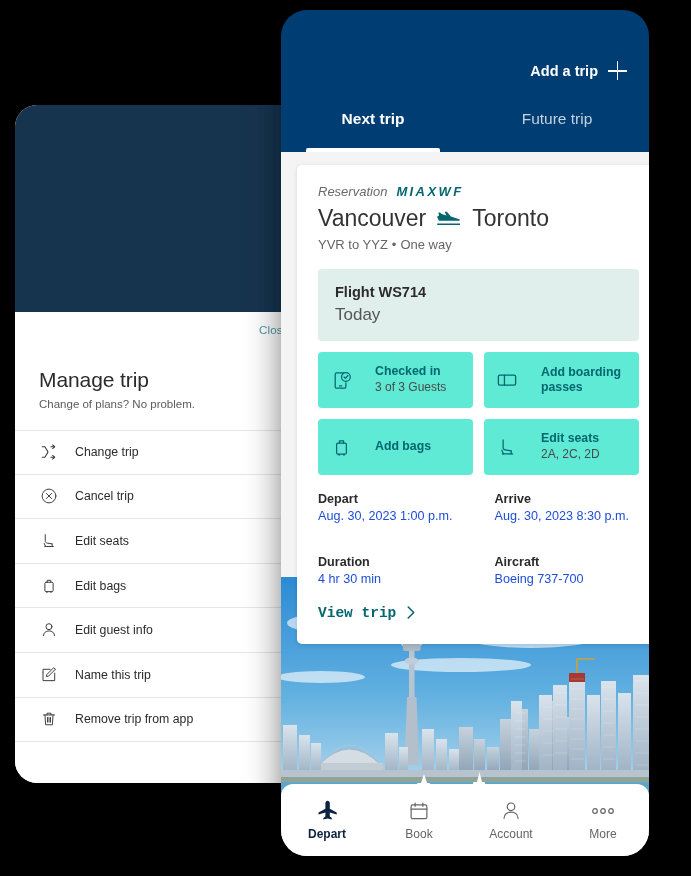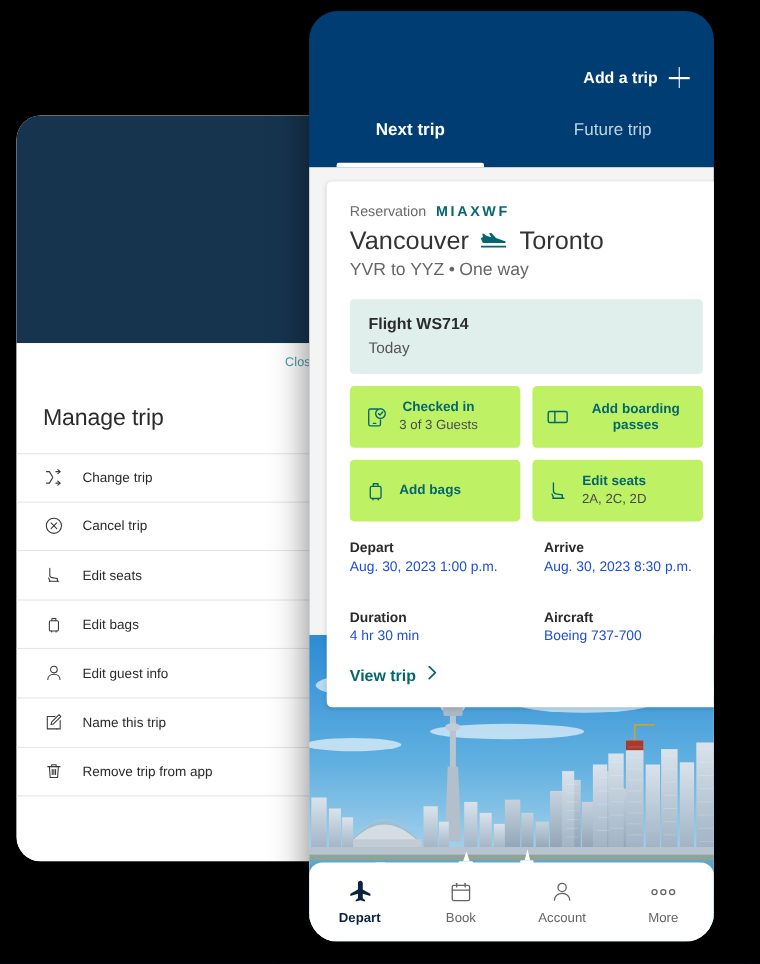--- a/index.html
+++ b/index.html
@@ -198,89 +198,90 @@
     background: #ffffff;
     border-radius: 5px;
     padding: 19px 21px 20px 21px;
     box-shadow: 0 1px 4px rgba(0,0,0,0.13);
   }
   #res-line {
     display: flex;
     align-items: flex-end;
     gap: 9px;
     margin-bottom: 6px;
+    font-style: italic;
   }
   #res-label { font-size: 13px; color: #6a6a6a; }
   #res-code {
     font-size: 13px;
     color: #056670;
     font-weight: bold;
     letter-spacing: 2.4px;
   }
   #route-line {
     display: flex;
     align-items: center;
     gap: 10px;
     margin-bottom: 5px;
   }
   .city { font-size: 23px; color: #333333; font-weight: 400; }
   #plane-mark { color: #056670; display: flex; align-items: center; }
-  #route-sub { font-size: 16px; color: #666666; }
+  #route-sub { font-size: 13px; color: #666666; }
   #route-sub .dot { padding: 0 4px; }
 
   #flight-box {
     margin-top: 17px;
     background: #E1EFEC;
     border-radius: 4px;
     padding: 15px 17px 16px 17px;
   }
   #flight-no { font-size: 14.5px; color: #2b2b2b; font-weight: bold; margin-bottom: 5px; }
-  #flight-when { font-size: 14px; color: #555555; }
+  #flight-when { font-size: 17px; color: #555555; }
 
   #tile-grid {
     margin-top: 11px;
     display: grid;
     grid-template-columns: 1fr 1fr;
     gap: 11px;
   }
   .tile {
-    background: #bef264;
+    background: #5eead4;
     border-radius: 4px;
     min-height: 56px;
     display: flex;
     align-items: center;
-    gap: 11px;
+    gap: 23px;
     padding: 10px 12px;
     cursor: pointer;
-    text-align: center;
   }
   .tile .t-icon { flex: 0 0 22px; color: #056670; display: flex; align-items: center; justify-content: center; }
   .tile .t-text { display: flex; flex-direction: column; justify-content: center; }
   .tile .t-title { font-size: 12.3px; color: #056670; font-weight: bold; line-height: 1.25; }
   .tile .t-sub { font-size: 12px; color: #4a4a4a; line-height: 1.3; margin-top: 1px; }
 
   #detail-grid {
     margin-top: 17px;
     display: grid;
     grid-template-columns: 1fr 1fr;
     row-gap: 15px;
     gap: 32px;
   }
   .d-label { font-size: 12.6px; color: #2b2b2b; font-weight: bold; margin-bottom: 3px; }
   .d-value { font-size: 12.6px; color: #1d4ed8; }
 
   #view-trip {
     margin-top: 19px;
     display: flex;
-    align-items: flex-end;
+    align-items: flex-start;
     gap: 9px;
     color: #056670;
     font-size: 14.5px;
     font-weight: bold;
     cursor: pointer;
+    font-family: Liberation Mono, monospace;
   }
 
   
   #bottom-nav {
     position: absolute;
     left: 0; right: 0; bottom: 0;
     height: 72px;
     background: #ffffff;
     display: flex;
     align-items: center;
@@ -309,20 +310,21 @@
 
   <div id="back-panel">
     <div id="back-panel-header"></div>
     <div id="back-panel-body">
 
       <div id="close-row">
         <span id="close-link">Close</span>
       </div>
 
       <div id="manage-title">Manage trip</div>
+      <div id="manage-sub">Change of plans? No problem.</div>
 
       <div id="manage-list">
 
         <div class="manage-item">
           <span class="mi-icon">
             <svg width="18" height="18" viewBox="0 0 24 24" fill="none" stroke="currentColor" stroke-width="1.4" stroke-linecap="round" stroke-linejoin="round">
               <path d="M3 5h3.5l4 6.5"></path>
                 <path d="M3 19h3.5l4-6.5"></path>
               <path d="M14.5 5H19"></path>
                 <path d="M14.5 19H19"></path>

